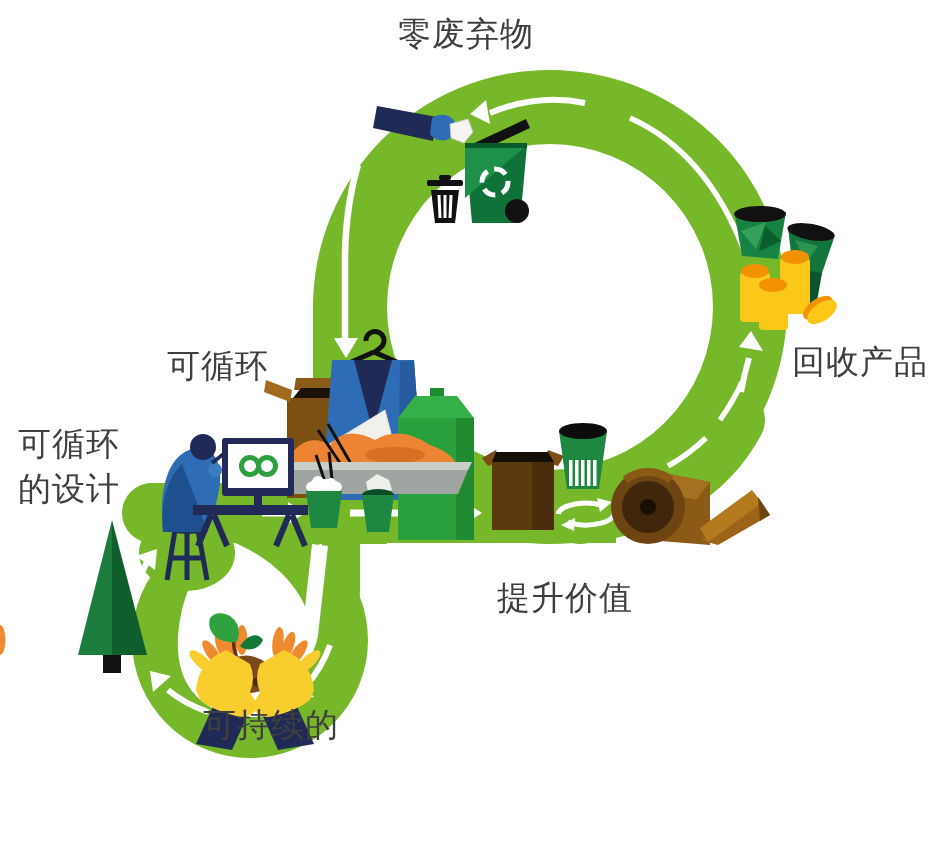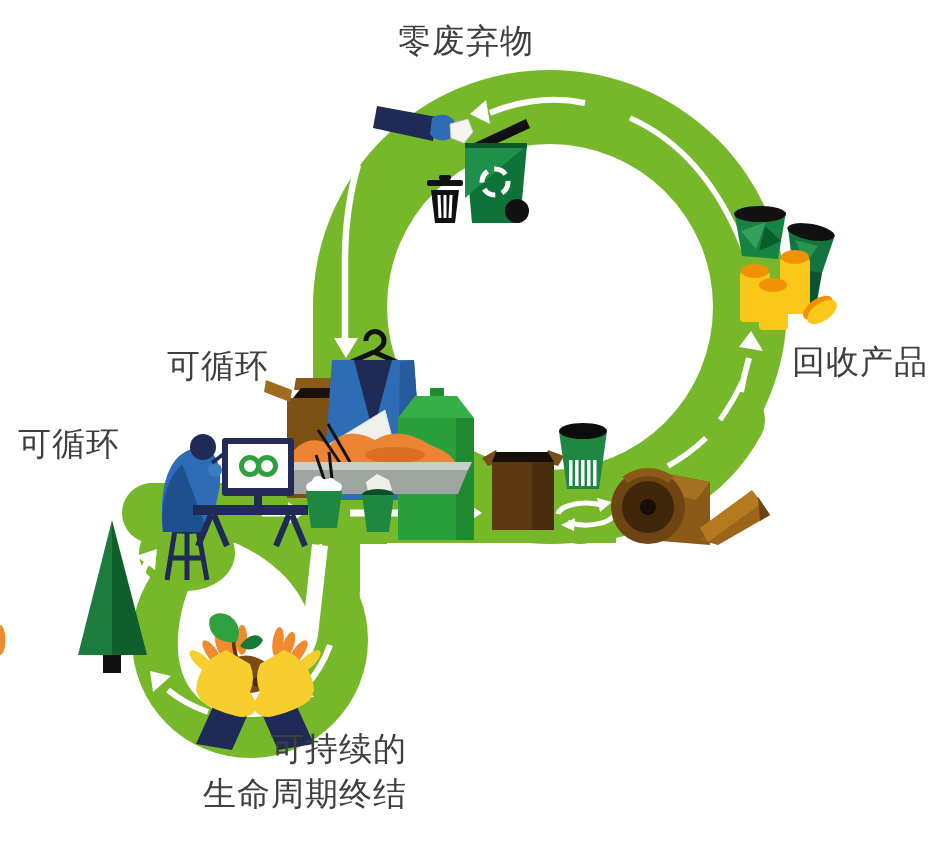--- a/index.html
+++ b/index.html
@@ -273,38 +273,39 @@
       <ellipse cx="231" cy="663" rx="7" ry="5" fill="#9A6428"></ellipse>
       <path d="M238,664 C236,652 232,648 234,638" stroke="#5C3318" stroke-width="3.5" fill="none"></path>
       <path d="M236,642 C218,644 206,632 210,618 C216,610 232,612 238,626 C240,634 238,640 236,642 Z" fill="#2FA13F"></path>
       <path d="M240,646 C248,634 258,632 263,640 C259,650 246,652 240,646 Z" fill="#157A36"></path>
       <path d="M196,690 Q198,662 226,650 L250,664 Q256,678 250,692 L258,706 Q252,720 236,716 Q212,710 200,700 Z" fill="#F7CE2E"></path>
       <path d="M314,690 Q312,662 284,650 L260,664 Q254,678 260,692 L252,706 Q258,720 274,716 Q298,710 310,700 Z" fill="#F7CE2E"></path>
     </g>
   </g>
 </svg>
 
-<div class="label" style="left:398px;top:12px;margin-top:7px;">
+<div class="label" style="left:398px;top:12px;">
   <div>零废弃物</div>
 </div>
 
 <div class="label" style="left:792px;top:340px;text-align:right;">
   <div>回收产品</div>
 </div>
 
 <div class="label" style="left:167px;top:344px;">
   <div>可循环</div>
 </div>
 
 <div class="label" style="left:18px;top:422px;">
   <div>可循环</div>
+  <div>的设计</div>
 </div>
 
 <div class="label" style="left:497px;top:576px;">
-</div>
-
-
-<div class="label" style="left:203px;top:727px;text-align:right;">
+  <div>提升价值</div>
+</div>
+
+
+<div class="label" style="left:203px;top:703px;">
   <div>可持续的</div>
-  <div>生命周期终结</div>
 </div>
 
 </div>
 
 </body></html>

